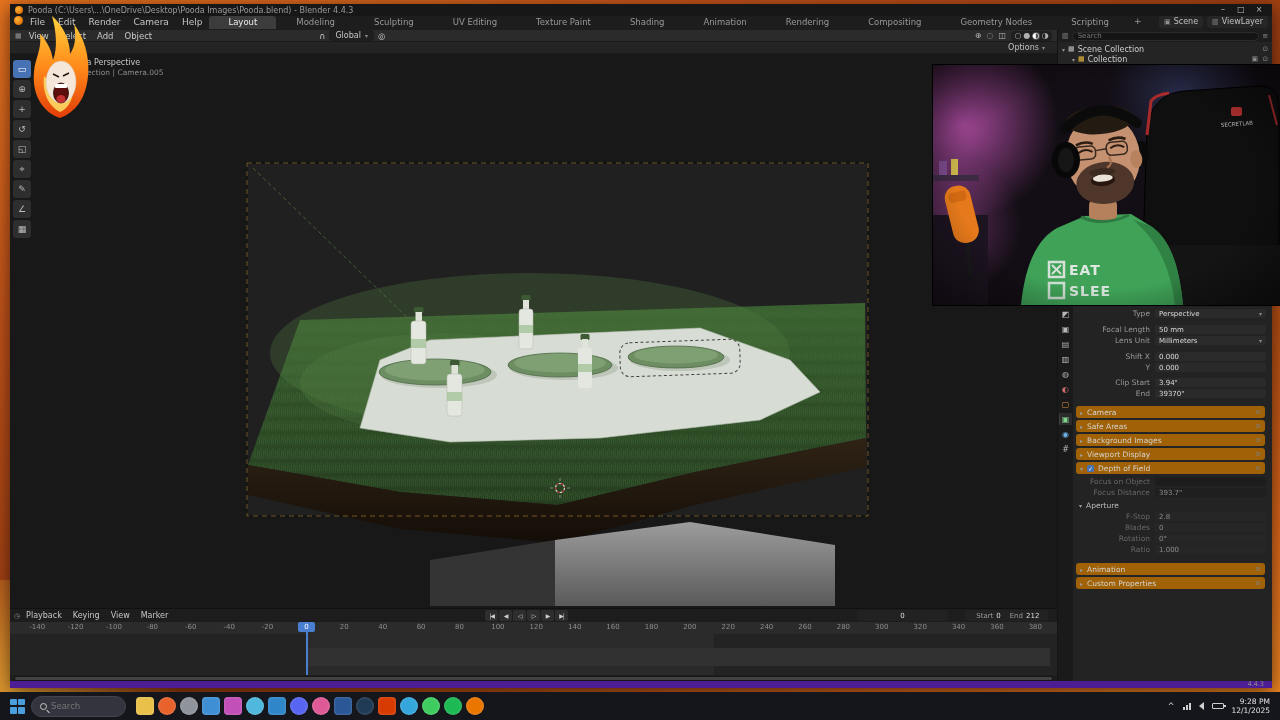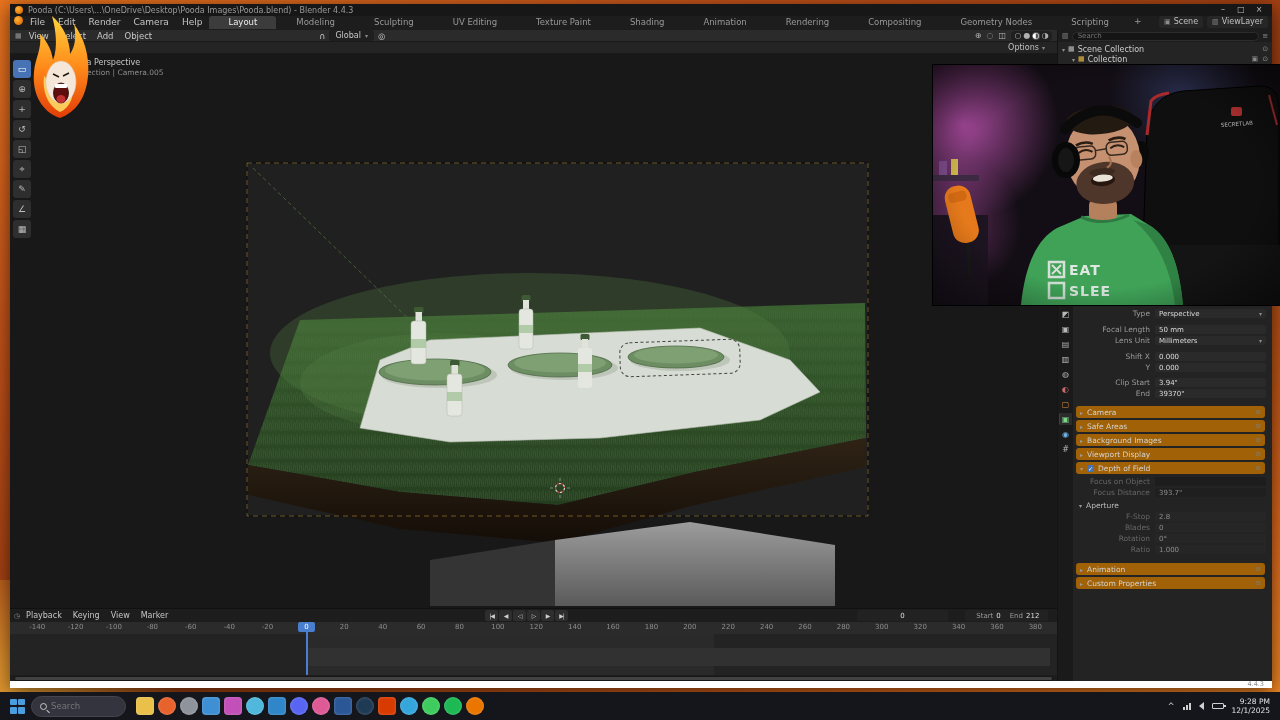--- a/index.html
+++ b/index.html
@@ -92,21 +92,21 @@
 .ruler-nums{position:absolute;left:8px;top:1px;display:flex}
 .ruler-nums span{width:38.4px;flex:none;text-align:center;font-size:7px;color:#8d8d8d}
 .tracks{position:absolute;left:0;top:25px;width:1047px;height:41px;background:#232323}
 .range-band{position:absolute;left:296px;top:0;width:408px;height:41px;background:#2a2a2a}
 .lane{position:absolute;left:296px;top:14px;width:744px;height:18px;background:#313131}
 .playhead{position:absolute;left:296px;top:13px;width:2px;height:53px;background:#4a7fd0;z-index:2}
 .ph-badge{position:absolute;left:288px;top:13px;width:17px;height:10px;background:#4a7fd0;border-radius:2px;
   color:#fff;font-size:7px;text-align:center;line-height:10px;z-index:3}
 .hscroll{position:absolute;left:4px;top:67px;width:1039px;height:5px;background:#171717;border-radius:3px}
 .hthumb{position:absolute;left:1px;top:1px;right:1px;height:3px;background:#424242;border-radius:2px}
-.statusbar{position:absolute;left:0;top:677px;width:100%;height:7px;background:#ffffff;display:flex;align-items:center;
+.statusbar{position:absolute;left:0;top:677px;width:100%;height:7px;background:#4c1d95;display:flex;align-items:center;
   justify-content:flex-end;padding-right:8px;font-size:6.5px;color:#8a8a8a;line-height:7px}
 
 .webcam{position:absolute;left:933px;top:65px;width:347px;height:240px;z-index:5;background:#120d14;overflow:hidden;
   box-shadow:0 0 0 1px #000}
 
 .avatar{position:absolute;left:30px;top:0;width:64px;height:120px;z-index:6}
 
 .taskbar{position:absolute;left:0;bottom:0;width:1280px;height:28px;background:#15151c;display:flex;align-items:center;
   padding:0 10px;gap:6px;z-index:10}
 .winlogo{width:15px;height:15px;display:grid;grid-template-columns:1fr 1fr;grid-template-rows:1fr 1fr;gap:1.5px;flex:none}

